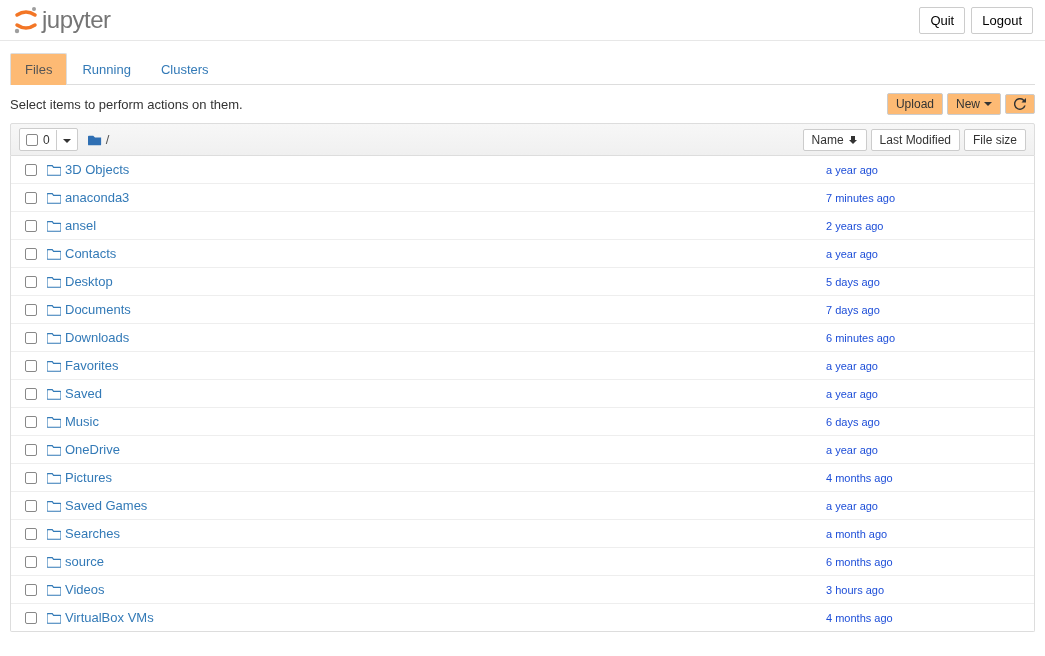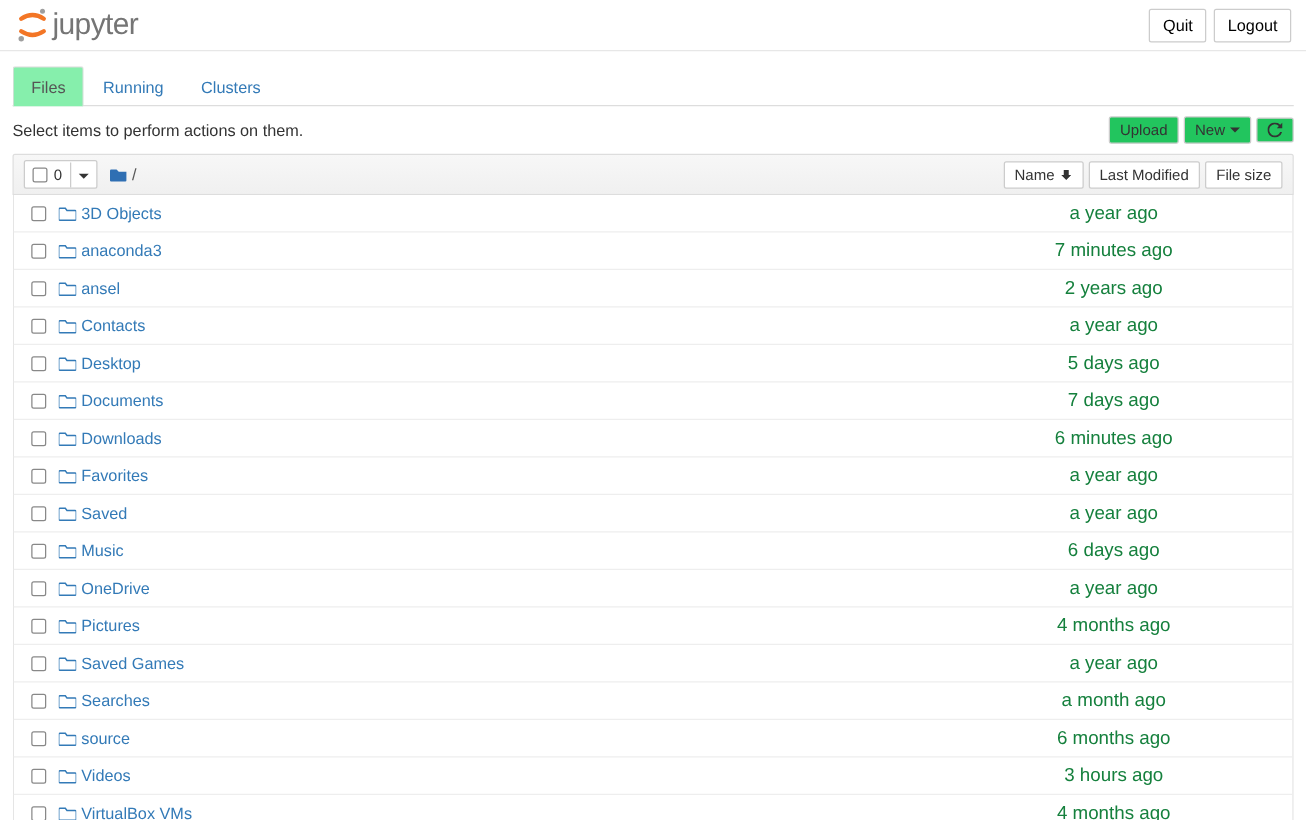--- a/index.html
+++ b/index.html
@@ -7,48 +7,48 @@
 
 .header { display: flex; align-items: center; justify-content: space-between; padding: 6px 12px; border-bottom: 1px solid #e7e7e7; }
 .logo { display: flex; align-items: center; gap: 2px; }
 .logo-text { font-size: 24px; color: #757575; font-weight: 400; letter-spacing: -0.5px; }
 .header-buttons { display: flex; gap: 6px; }
 .btn { background: #fff; border: 1px solid #ccc; border-radius: 2px; padding: 5px 10px; font-size: 13px; color: #000000; cursor: pointer; }
 
 .tabs-container { padding: 0 10px; margin-top: 12px; }
 .tabs { display: flex; border-bottom: 1px solid #ddd; }
 .tab { padding: 8px 14px; color: #337ab7; cursor: pointer; border: 1px solid transparent; border-bottom: none; border-radius: 2px 2px 0 0; margin-bottom: -1px; }
-.tab.active { color: #555; background: #86efac; border-color: #ddd; border-bottom-color: #fff; }
+.tab.active { color: #555; background: #fdba74; border-color: #ddd; border-bottom-color: #fff; }
 
 .content { padding: 0 10px; }
 .action-bar { display: flex; justify-content: space-between; align-items: center; margin: 8px 0; }
 .hint { color: #333; font-size: 13px; }
 .action-buttons { display: flex; gap: 4px; align-items: center; }
-.btn-sm { background: #22c55e; border: 1px solid #ccc; border-radius: 2px; padding: 3px 8px; font-size: 12px; color: #333; cursor: pointer; display: flex; align-items: center; gap: 4px; }
+.btn-sm { background: #fdba74; border: 1px solid #ccc; border-radius: 2px; padding: 3px 8px; font-size: 12px; color: #333; cursor: pointer; display: flex; align-items: center; gap: 4px; }
 .caret { display: inline-block; width: 0; height: 0; border-left: 4px solid transparent; border-right: 4px solid transparent; border-top: 4px solid #333; vertical-align: middle; }
 
 .list-header { display: flex; align-items: center; background: linear-gradient(#f7f7f7,#f0f0f0); border: 1px solid #ddd; border-radius: 2px 2px 0 0; padding: 4px 8px; }
 .select-group { display: flex; align-items: center; border: 1px solid #ccc; border-radius: 2px; background: #fff; }
 .select-main { display: flex; align-items: center; padding: 3px 6px; gap: 5px; border-right: 1px solid #ccc; }
 .select-caret { padding: 3px 6px; }
 .checkbox { width: 12px; height: 12px; border: 1px solid #888; border-radius: 2px; background: #fff; }
 .count { font-size: 12px; }
 .breadcrumb { margin-left: 10px; display: flex; align-items: center; gap: 4px; }
 .folder-icon-sm { color: #2f6fb3; }
 .slash { color: #555; }
 .spacer { flex: 1; }
 .sort-btn { background: #fff; border: 1px solid #ccc; border-radius: 2px; padding: 3px 8px; font-size: 12px; color: #333; margin-left: 4px; display: flex; align-items: center; gap: 4px; }
 
 .file-list { border: 1px solid #ddd; border-top: none; border-radius: 0 0 2px 2px; }
 .file-row { display: flex; align-items: center; padding: 6px 8px; border-bottom: 1px solid #eee; }
 .file-row:last-child { border-bottom: none; }
 .row-check { width: 24px; display: flex; justify-content: center; }
 .row-icon { width: 22px; display: flex; justify-content: center; color: #337ab7; }
 .row-name { flex: 1; color: #337ab7; font-size: 13px; cursor: pointer; }
-.row-modified { width: 140px; text-align: center; color: #15803d; font-size: 15px; padding-right: 10px; }
+.row-modified { width: 140px; text-align: left; color: #1d4ed8; font-size: 11px; padding-right: 10px; }
 .row-size { width: 60px; text-align: right; color: #555; font-size: 12px; }
 
 svg { display: block; }
 </style>
 </head>
 <body>
 
 <div class="header">
   <div class="logo">
     <svg width="28" height="28" viewBox="0 0 28 28">

